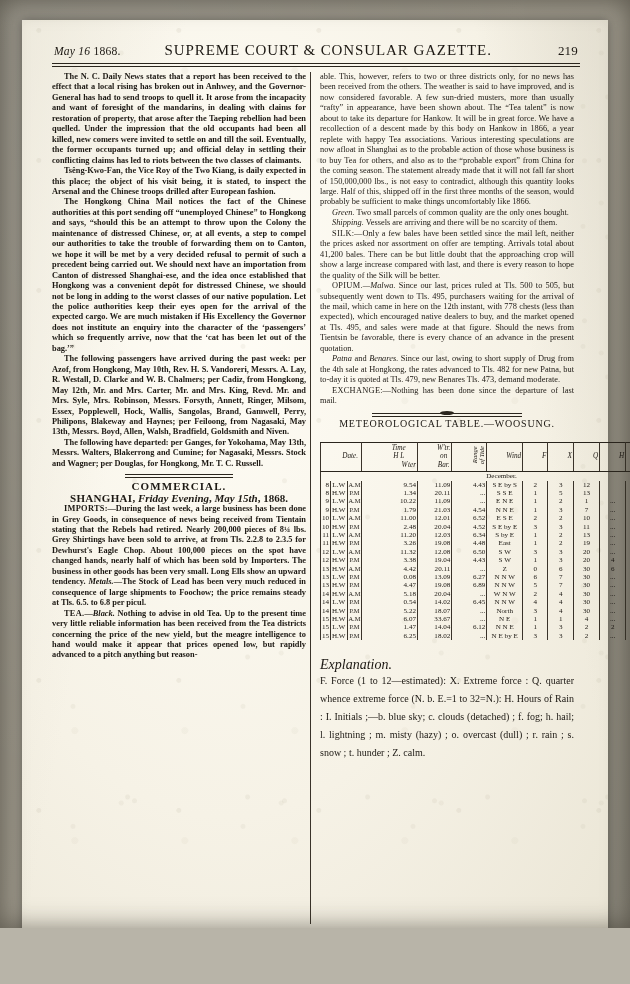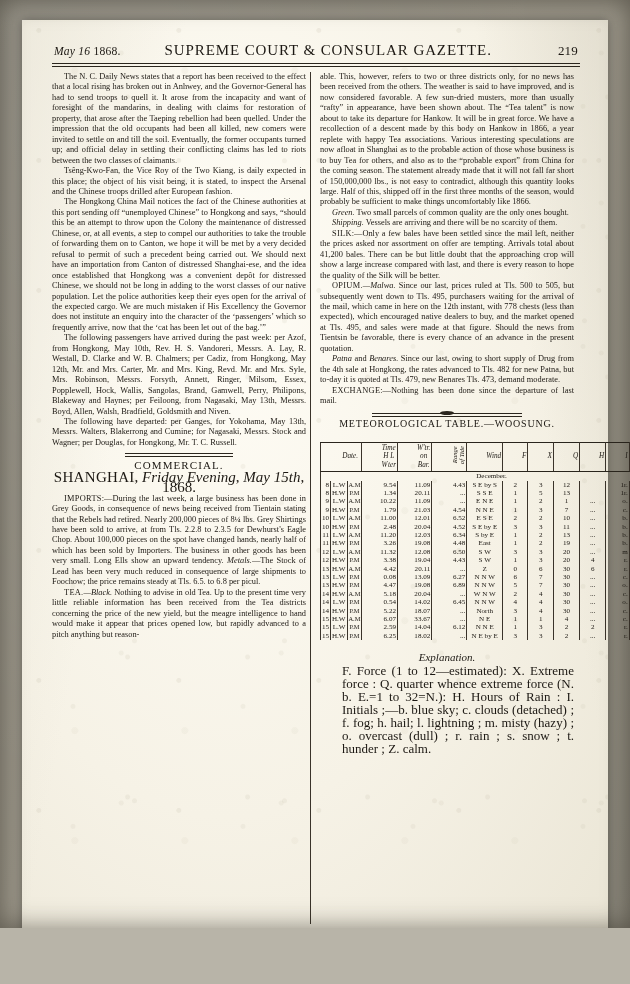--- a/index.html
+++ b/index.html
@@ -102,21 +102,21 @@
     height: 852px;
   }
   .col {
     width: 254px;
     font-size: 8.35px;
     line-height: 10.45px;
     text-align: justify;
     text-justify: inter-word;
     hyphens: manual;
   }
-  .col.left { padding-right: 4px; border-right: 1px solid #3a332a; }
+  .col.left { padding-right: 4px; border-right: 1px solid #3a332a; font-weight: bold; }
   .col.right { padding-left: 9px; }
 
   p { margin: 0; }
   p.ind { text-indent: 12px; }
   .it { font-style: italic; }
   .sc {
     font-variant: small-caps;
     letter-spacing: .3px;
   }
 
@@ -129,21 +129,21 @@
     height: 2px;
   }
   .sec-head {
     text-align: center;
     font-size: 11px;
     letter-spacing: 1.1px;
     margin: 1px 0 1px 0;
   }
   .sec-sub {
     text-align: center;
-    font-size: 15px;
+    font-size: 11px;
     margin-bottom: 1px;
   }
 
   .tbl-rule {
     width: 150px;
     margin: 6px auto 2px auto;
     border-top: 1.3px solid #2a251d;
     border-bottom: 0.7px solid #2a251d;
     height: 2px;
     position: relative;
@@ -181,51 +181,49 @@
     white-space: nowrap;
     font-weight: normal;
   }
   table.meteo thead th {
     font-style: italic;
     font-size: 7.2px;
     padding: 1px 1px 2px 1px;
     vertical-align: middle;
   }
   table.meteo thead tr.hrow th { border-top: 1.1px solid #2a251d; border-bottom: 0.7px solid #2a251d; padding-left: 19px; }
-  table.meteo td.l { text-align: right; }
+  table.meteo td.l { text-align: center; }
   table.meteo td.r { text-align: right; }
   .vert {
     writing-mode: vertical-rl;
     transform: rotate(180deg);
     font-style: italic;
     font-size: 6.6px;
     line-height: 7px;
     display: inline-block;
   }
   td.day { padding-left: 2px; letter-spacing: -.1px; }
   td.ampm { font-variant: small-caps; font-size: 6.4px; }
   td.monthrow {
     text-align: left;
     border-left: 0.7px solid #3a332a;
     border-right: none;
     padding-left: 2px;
   }
   tr.monthline td { border-right: none; }
 
   .expl-title {
-    text-align: center;
     font-style: italic;
-    font-size: 11px;
-    margin: 12px 0 1px 0;
+    font-size: 14px;
+    margin: 20px 0 1px 0;
   }
   .expl {
-    font-size: 13px;
-    line-height: 13px;
+    font-size: 10px;
+    line-height: 18px;
     text-align: justify;
-    margin-left: 22px;
   }
 </style>
 </head>
 <body>
 
 <div id="page">
   <div id="sheet">
     <div id="grain"></div>
 
     <div id="content">
@@ -270,21 +268,21 @@
 
           <p class="ind"><span class="sc">EXCHANGE</span><span>:—Nothing has been done since the departure of last mail.</span></p>
 
           <div class="tbl-rule"></div>
           <div class="tbl-title">METEOROLOGICAL TABLE.—WOOSUNG.</div>
 
           <table class="meteo">
             <thead>
               <tr class="hrow">
                 <th colspan="3"><span class="it">Date.</span></th>
-                <th><span style="font-style:italic;">Time</span><br><span style="font-style:italic;">H&nbsp;L</span><br><span style="font-style:italic;">W ter</span></th>
+                <th><span style="font-style:italic;">Time</span><br><span style="font-style:italic;">H&nbsp;L</span><br><span style="font-style:italic;margin-left:20px;">W ter</span></th>
                 <th><span style="font-style:italic;">W'tr.</span><br><span style="font-style:italic;">on</span><br><span style="font-style:italic;">Bar.</span></th>
                 <th><span class="vert">Range<br>of Tide</span></th>
                 <th><span style="font-style:italic;">Wind</span></th>
                 <th><span style="font-style:italic;">F</span></th>
                 <th><span style="font-style:italic;">X</span></th>
                 <th><span style="font-style:italic;">Q</span></th>
                 <th><span style="font-style:italic;">H</span></th>
                 <th><span style="font-style:italic;">I</span></th>
                 <th><span style="font-style:italic;">Bar.</span></th>
                 <th><span class="vert">Ther.</span></th>
@@ -563,21 +561,21 @@
                   <td class="">4</td>
                   <td class="">...</td>
                   <td class="l">c.</td>
                   <td class="r">30.05</td>
                   <td class="r">64</td>
                 </tr>
                 <tr>
                   <td class="day r">15</td>
                   <td class="l">L.W</td>
                   <td class="ampm">P.M</td>
-                  <td class="r">2.59</td>
+                  <td class="r">1.47</td>
                   <td class="r">14.04</td>
                   <td class="r">6.12</td>
                   <td class="">N  N  E</td>
                   <td class="">1</td>
                   <td class="">3</td>
                   <td class="">2</td>
                   <td class="">2</td>
                   <td class="l">r.</td>
                   <td class="r">30.08</td>
                   <td class="r">69</td>

